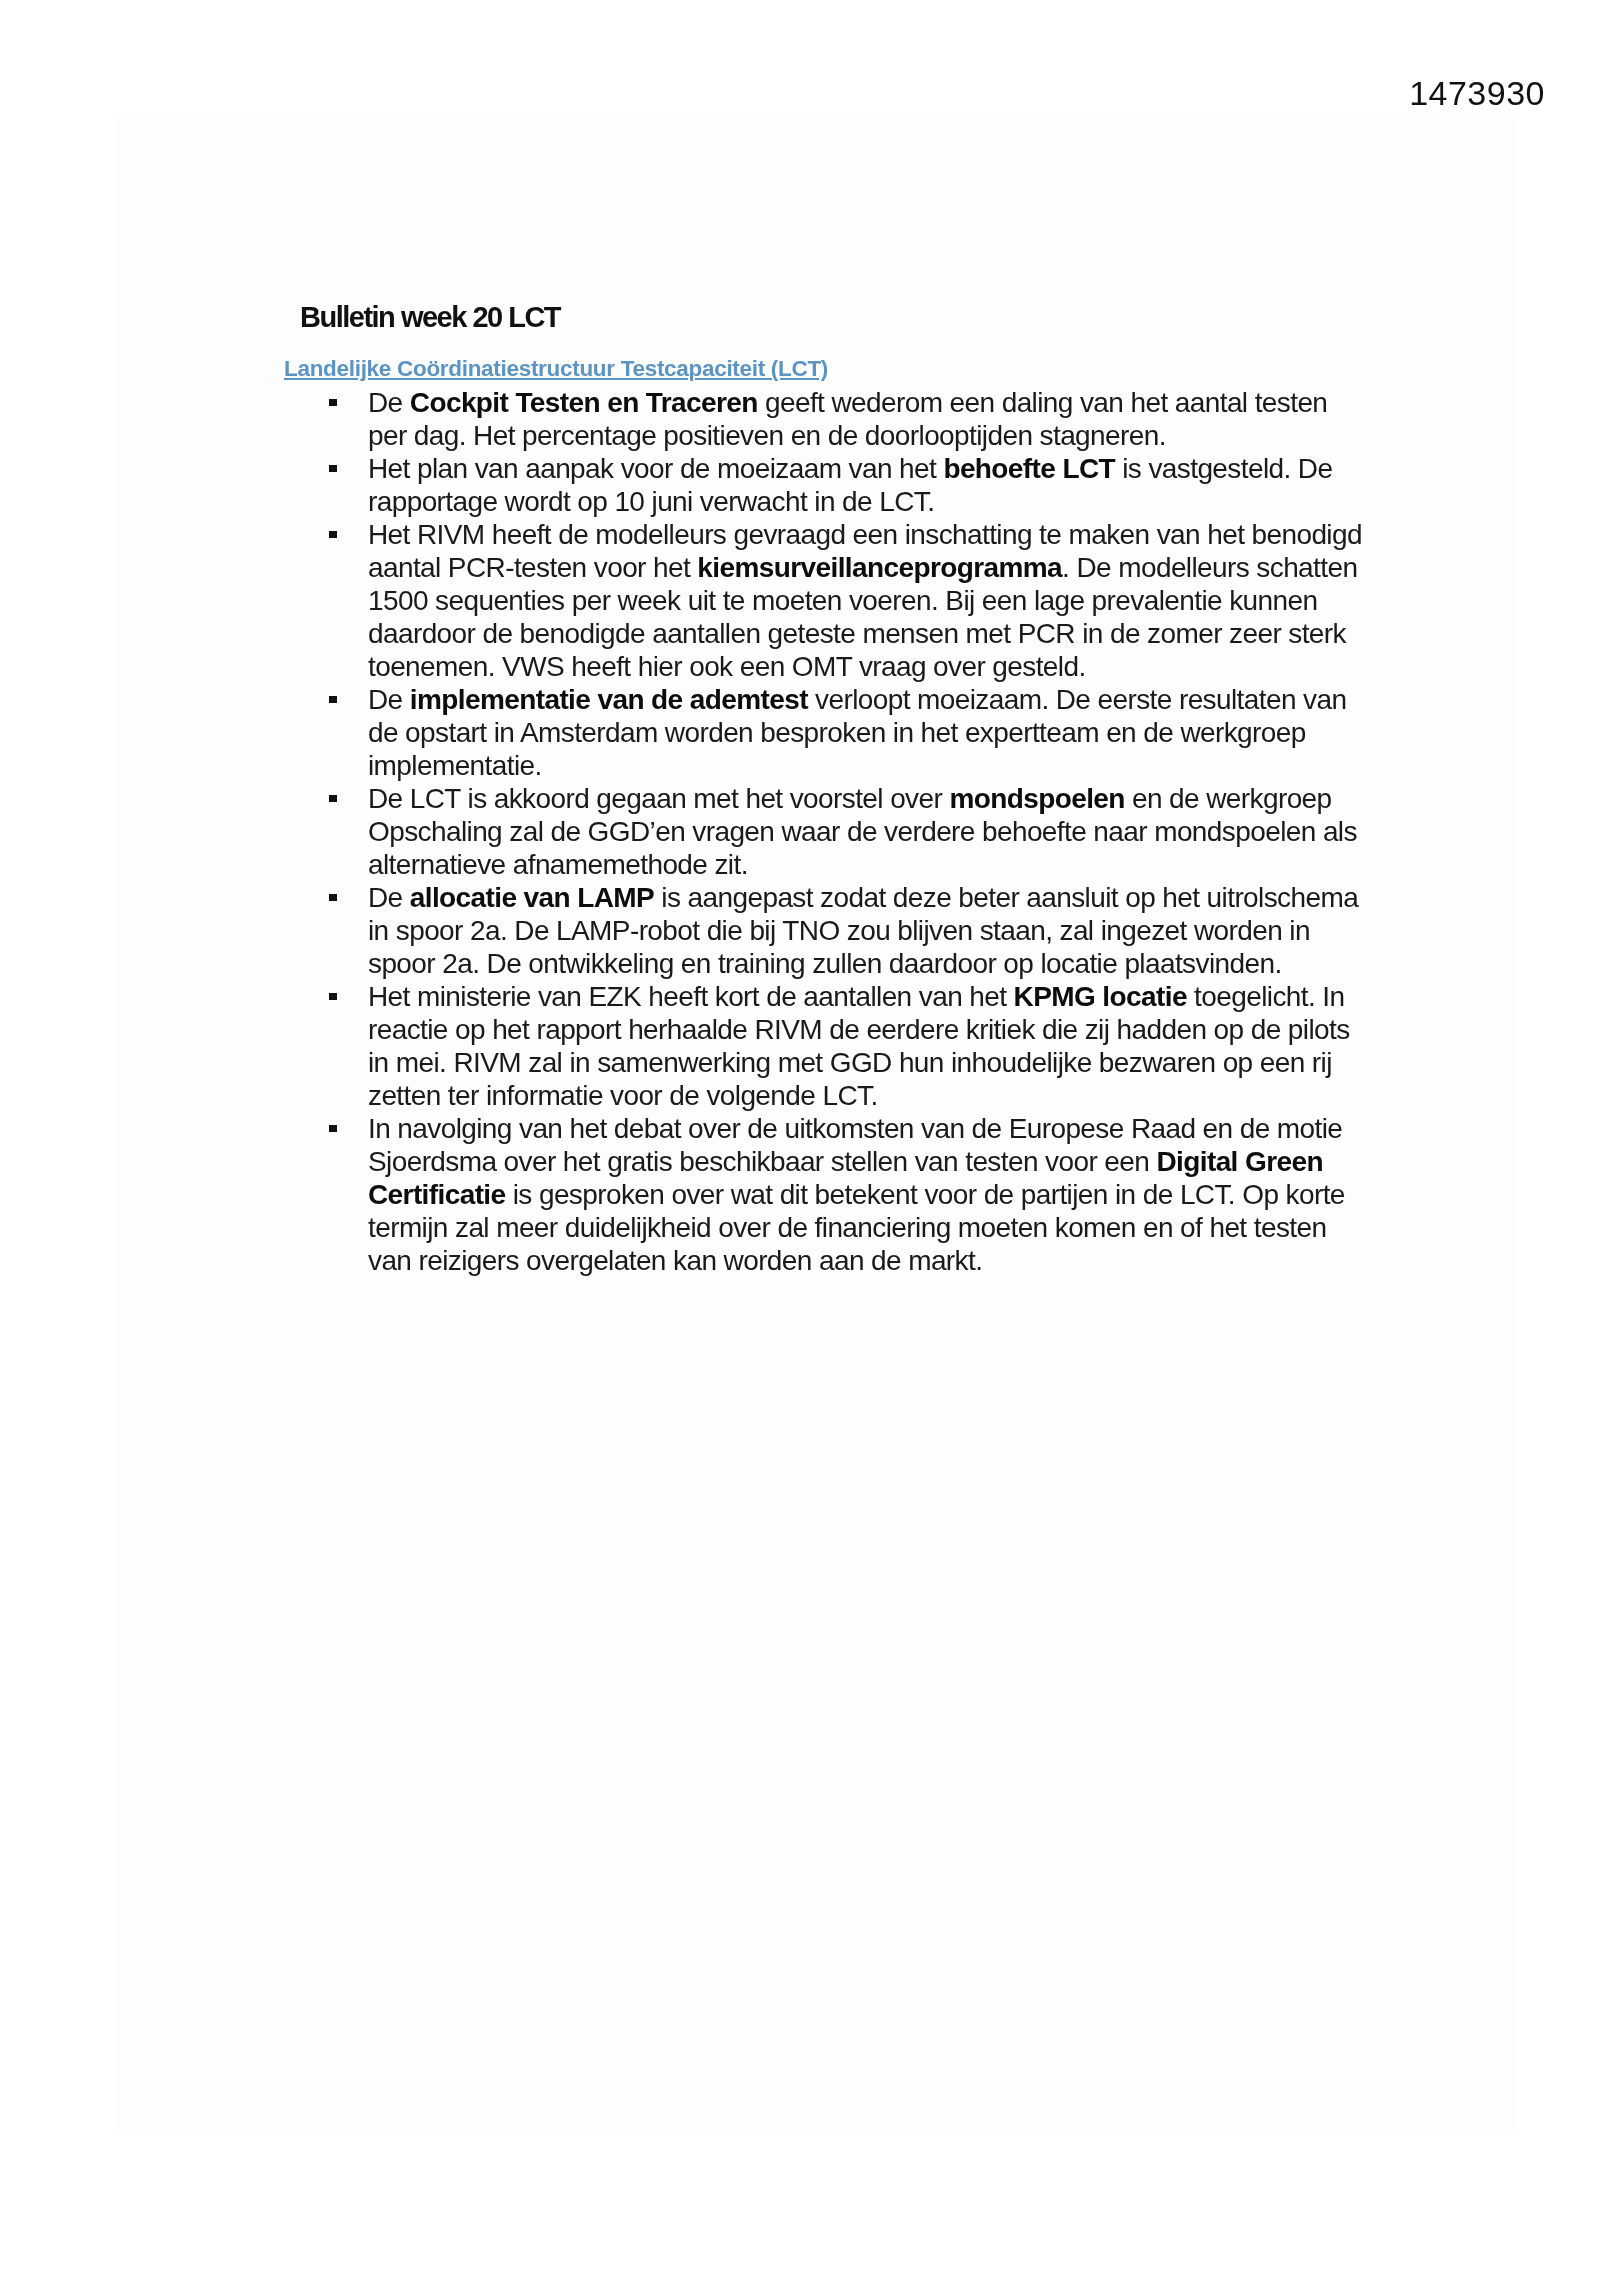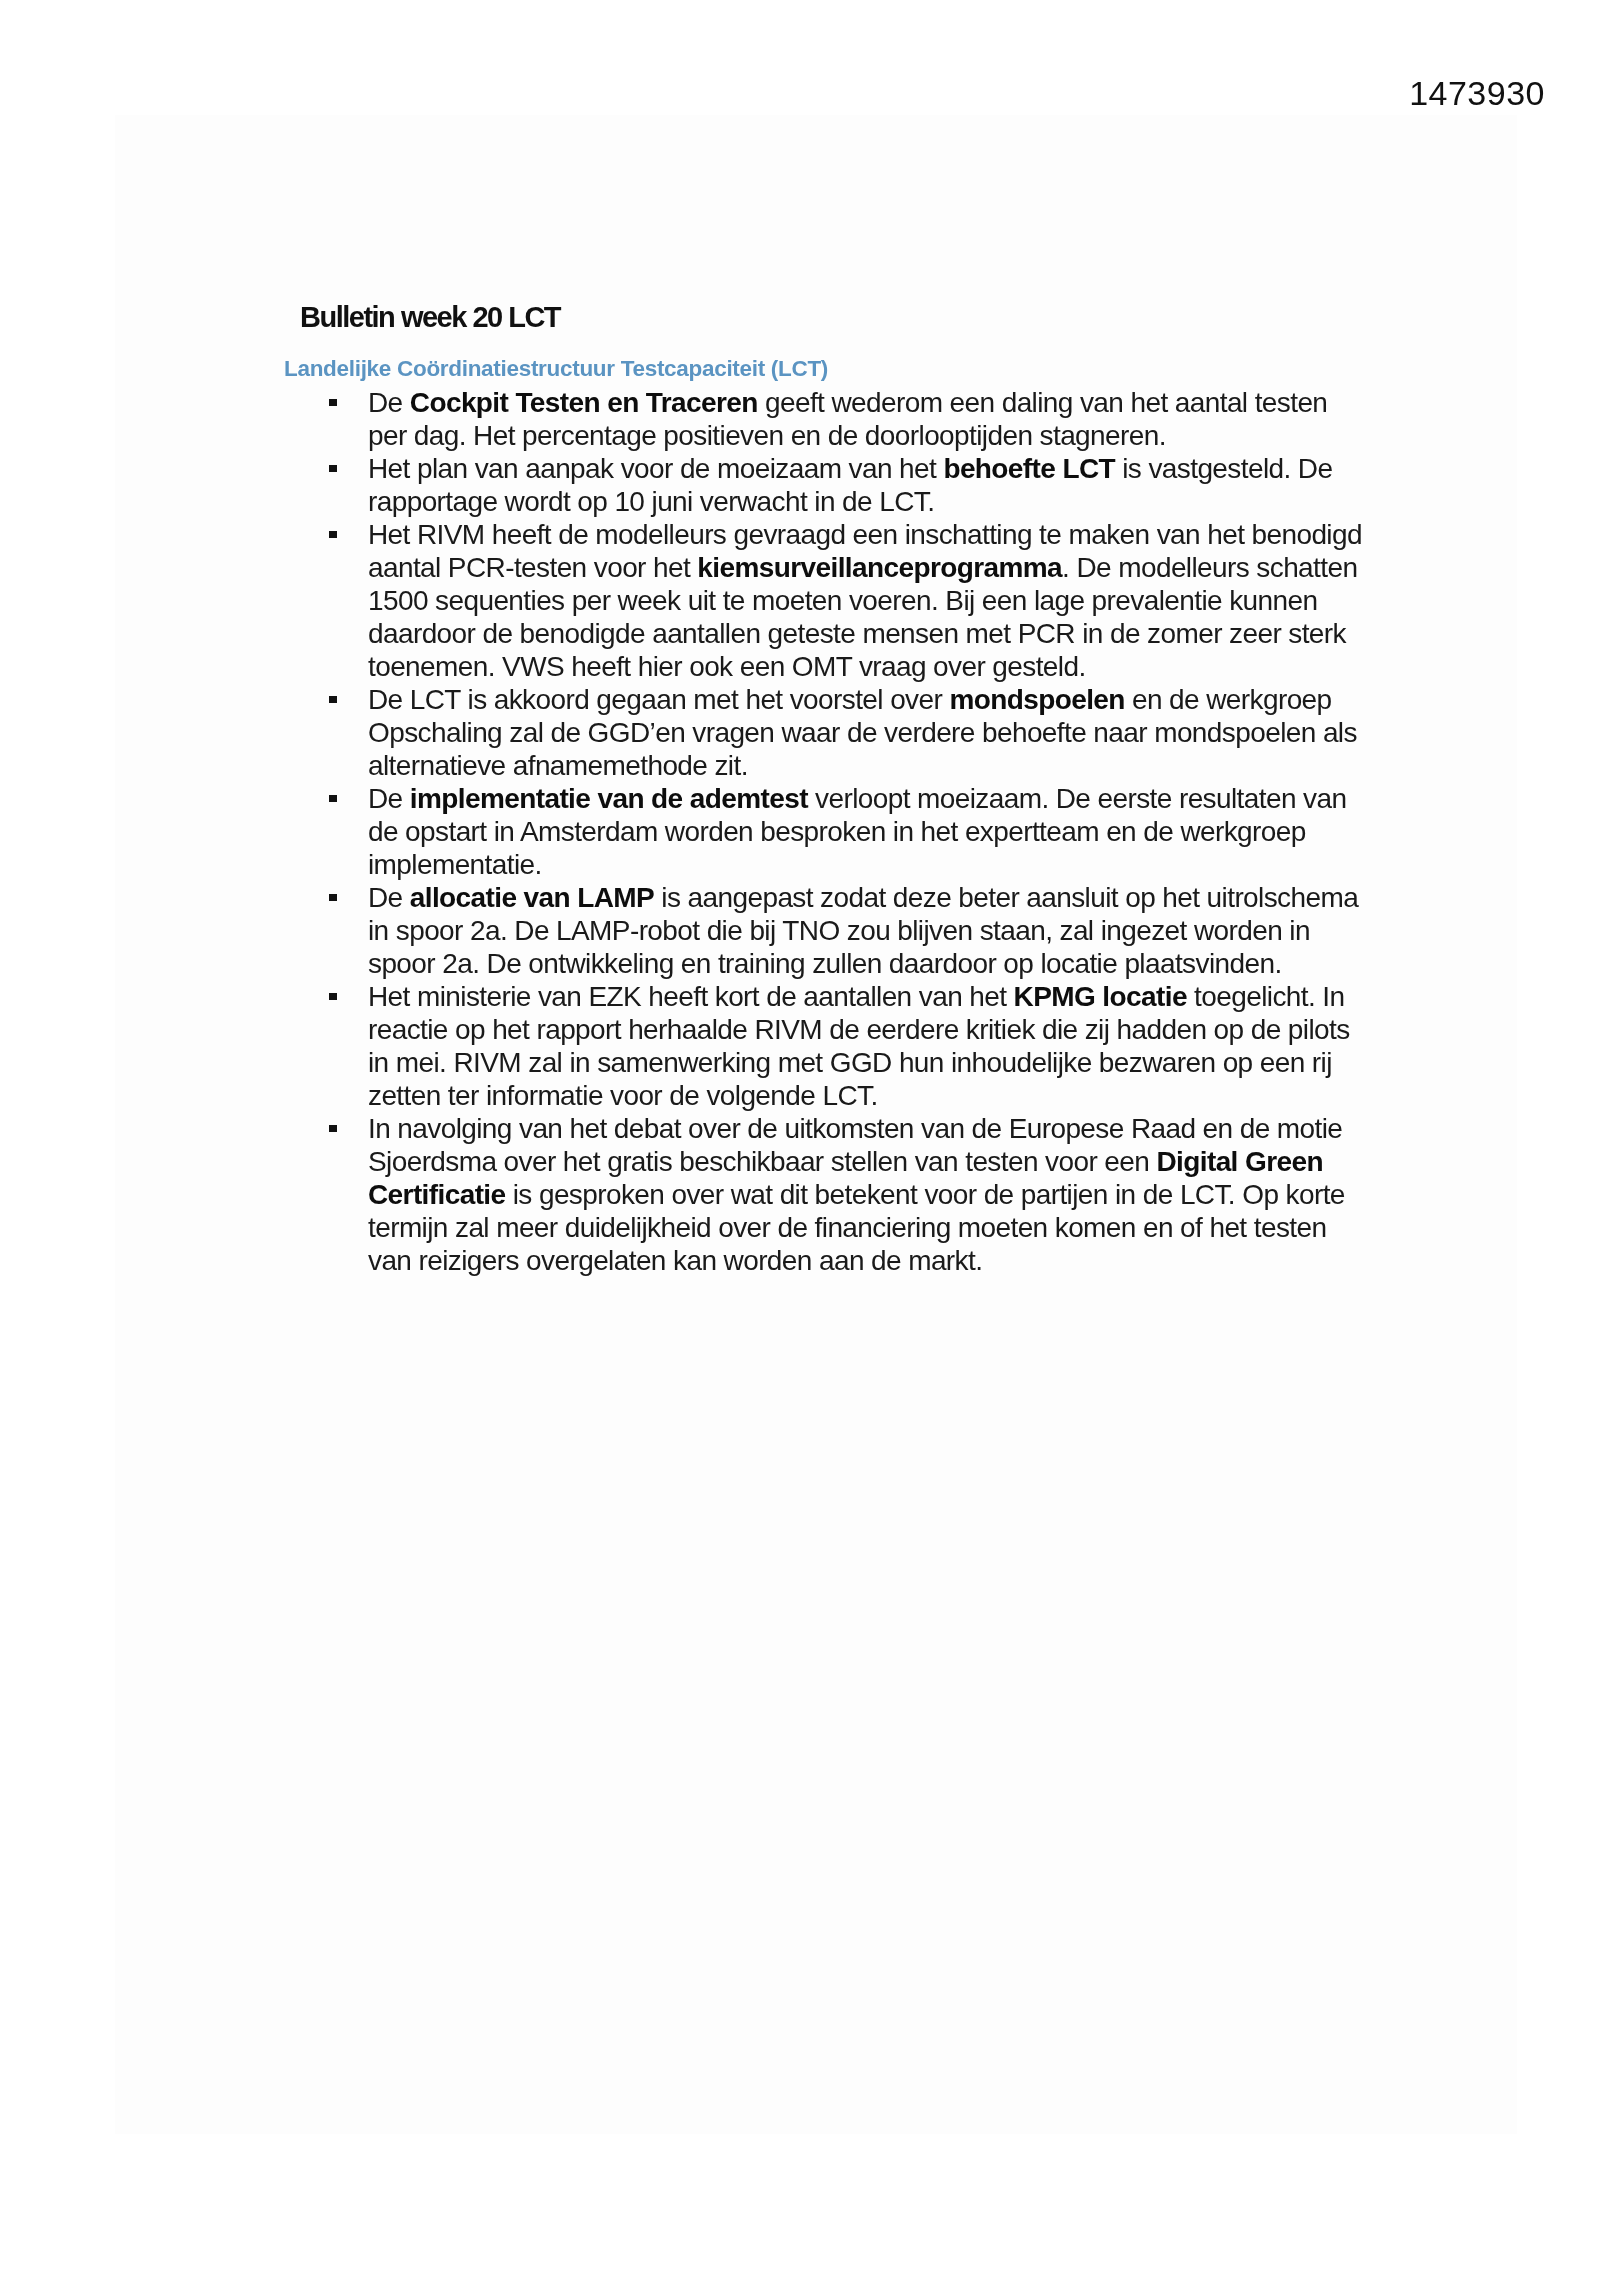--- a/index.html
+++ b/index.html
@@ -46,20 +46,21 @@
       margin: 16px;
       line-height: 35px;
     }
     .subtitle {
       font-family: "Liberation Sans", sans-serif;
       font-size: 22.5px;
       color: #5b94c2;
       margin: 0;
       line-height: 35px;
       letter-spacing: -0.3px;
+      text-decoration: underline;
     }
     ul.bullets {
       list-style: none;
       margin: 0;
       padding: 0;
     }
     ul.bullets li {
       position: relative;
       padding-left: 84px;
       font-size: 28px;
@@ -99,25 +100,25 @@
     <li>
       <span class="bullet"></span>
       <span>Het plan van aanpak voor de moeizaam van het </span><b>behoefte LCT</b><span> is vastgesteld. De rapportage wordt op 10 juni verwacht in de LCT.</span>
     </li>
     <li>
       <span class="bullet"></span>
       <span>Het RIVM heeft de modelleurs gevraagd een inschatting te maken van het benodigd aantal PCR-testen voor het </span><b>kiemsurveillanceprogramma</b><span>. De modelleurs schatten 1500 sequenties per week uit te moeten voeren. Bij een lage prevalentie kunnen daardoor de benodigde aantallen geteste mensen met PCR in de zomer zeer sterk toenemen. VWS heeft hier ook een OMT vraag over gesteld.</span>
     </li>
     <li>
       <span class="bullet"></span>
-      <span>De LCT is akkoord gegaan met het voorstel over </span><b>mondspoelen</b><span> en de werkgroep Opschaling zal de GGD’en vragen waar de verdere behoefte naar mondspoelen als alternatieve afnamemethode zit.</span>
+      <span>De </span><b>implementatie van de ademtest</b><span> verloopt moeizaam. De eerste resultaten van de opstart in Amsterdam worden besproken in het expertteam en de werkgroep implementatie.</span>
     </li>
     <li>
       <span class="bullet"></span>
-      <span>De </span><b>implementatie van de ademtest</b><span> verloopt moeizaam. De eerste resultaten van de opstart in Amsterdam worden besproken in het expertteam en de werkgroep implementatie.</span>
+      <span>De LCT is akkoord gegaan met het voorstel over </span><b>mondspoelen</b><span> en de werkgroep Opschaling zal de GGD’en vragen waar de verdere behoefte naar mondspoelen als alternatieve afnamemethode zit.</span>
     </li>
     <li>
       <span class="bullet"></span>
       <span>De </span><b>allocatie van LAMP</b><span> is aangepast zodat deze beter aansluit op het uitrolschema in spoor 2a. De LAMP-robot die bij TNO zou blijven staan, zal ingezet worden in spoor 2a. De ontwikkeling en training zullen daardoor op locatie plaatsvinden.</span>
     </li>
     <li>
       <span class="bullet"></span>
       <span>Het ministerie van EZK heeft kort de aantallen van het </span><b>KPMG locatie</b><span> toegelicht. In reactie op het rapport herhaalde RIVM de eerdere kritiek die zij hadden op de pilots in mei. RIVM zal in samenwerking met GGD hun inhoudelijke bezwaren op een rij zetten ter informatie voor de volgende LCT.</span>
     </li>
     <li>

